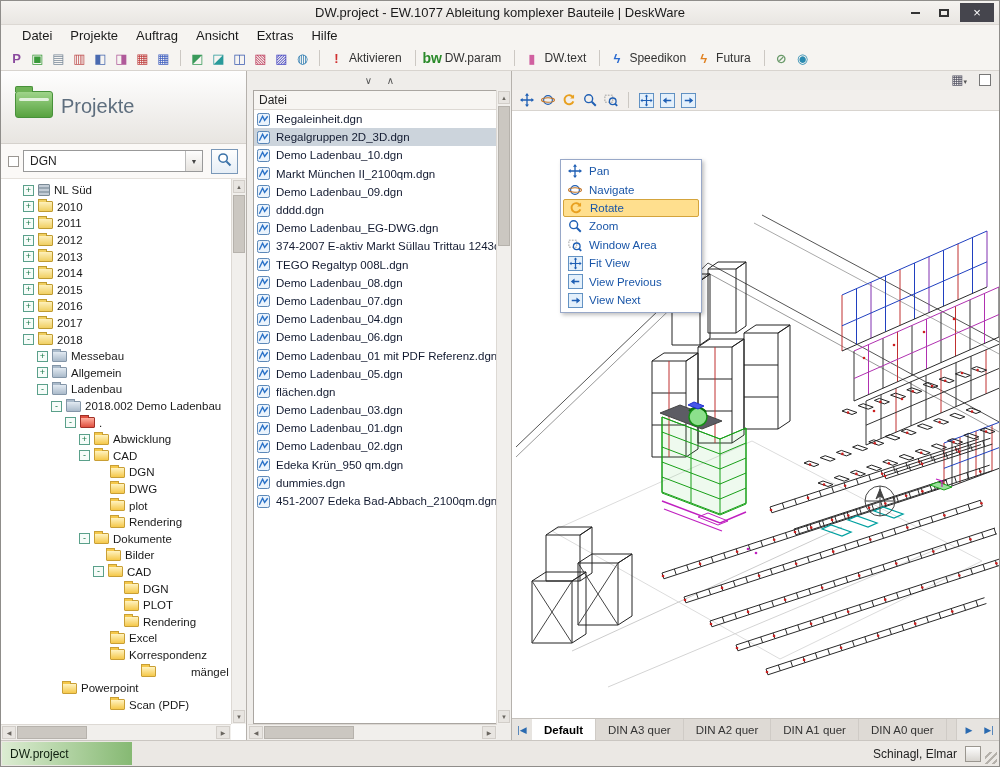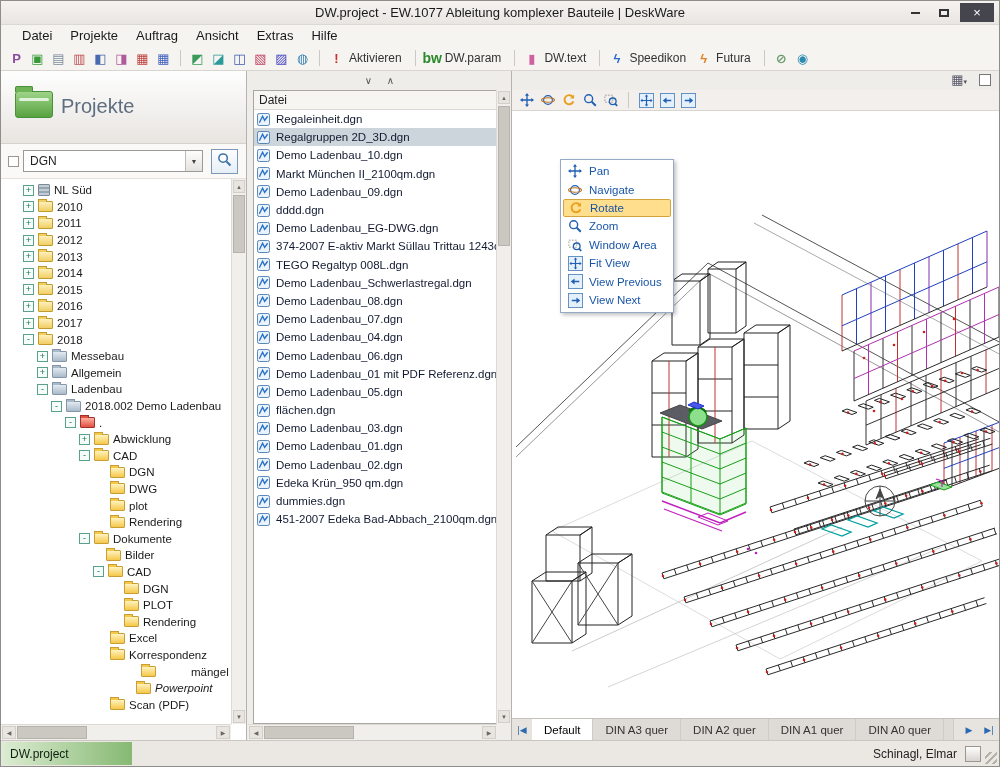--- a/index.html
+++ b/index.html
@@ -79,29 +79,29 @@
 .rp-topstrip{position:absolute;top:0;left:0;right:0;height:19px}
 .right-icons{position:absolute;right:8px;top:1px;display:flex;gap:12px;align-items:center;font-size:13px;color:#556}
 .right-icons small{font-size:7px;color:#555}
 .right-icons .sq{width:12px;height:12px;border:1px solid #777;background:#fff}
 .vp-toolbar{position:absolute;top:19px;left:0;right:0;height:21px;background:#f2efec;border-bottom:1px solid #d8d4cf;display:flex;align-items:center;padding-left:6px;gap:3px}
 .vp-icon{width:18px;height:18px;display:flex;align-items:center;justify-content:center;flex:none}
 .viewport{position:absolute;top:40px;left:0;right:0;bottom:22px;background:#fff;overflow:hidden}
 .viewport svg.scene{position:absolute;inset:0}
 
 
-.ctx-menu{position:absolute;left:48px;top:48px;width:114px;background:#fff;border:1px solid #98a8c8;box-shadow:2px 2px 4px rgba(0,0,0,.25);padding:2px;z-index:10}
+.ctx-menu{position:absolute;left:48px;top:48px;width:142px;background:#fff;border:1px solid #98a8c8;box-shadow:2px 2px 4px rgba(0,0,0,.25);padding:2px;z-index:10}
 .ctx-item{height:18.6px;display:flex;align-items:center;gap:6px;padding:0 4px;font-size:11.5px;color:#1a56a8;white-space:nowrap}
 .ctx-item.hl{background:#ffdf8e;border:1px solid #d4a43c;border-radius:2px;height:17.6px}
 .ctx-icon{width:16px;height:15px;flex:none;display:flex;align-items:center;justify-content:center}
 
 
 .tabbar{position:absolute;bottom:0;left:0;right:0;height:22px;background:#e7e4e0;border-top:1px solid #c5c1bc;display:flex;align-items:stretch}
 .tab{padding:0 12px;font-size:11.5px;color:#333;display:flex;align-items:center;border-right:1px solid #cfcbc6;background:#dedad5;white-space:nowrap}
-.tab.active{background:#fff;font-weight:normal;color:#000}
+.tab.active{background:#fff;font-weight:bold;color:#000}
 .tab.sliver{width:10px;padding:0}
 .tab-nav{width:20px;display:flex;align-items:center;justify-content:center;color:#2a6ab0;font-size:9px;flex:none}
 .tab-fill{flex:1}
 
 
 .statusbar{position:absolute;bottom:0;left:0;right:0;height:26px;background:#ebe8e4;border-top:1px solid #cac6c1}
 .status-left{position:absolute;left:1px;top:1px;bottom:1px;width:130px;background:linear-gradient(90deg,#dcecd2,#86b973);display:flex;align-items:center;padding-left:8px;font-size:12px;color:#102010}
 .status-user{position:absolute;right:42px;top:6px;font-size:12px;color:#222}
 .user-icon{position:absolute;right:18px;top:5px;width:16px;height:16px;background:linear-gradient(#fdfdfd,#d8d5d0);border:1px solid #9a968f}
 .grip{position:absolute;right:2px;bottom:2px;width:12px;height:12px;background:repeating-linear-gradient(135deg,transparent 0 3px,#b5b1ab 3px 5px)}
@@ -332,21 +332,21 @@
         <div class="tree-row" style="padding-left: 92px;">
           <span class="exp-spacer"></span>
           <span class="ticon folder"></span>
           <span class="tlabel">Korrespondenz</span>
         </div>
         <div class="tree-row" style="padding-left: 92px; gap: 31px;">
           <span class="exp-spacer"></span>
           <span class="ticon folder"></span>
           <span class="tlabel">mängel</span>
         </div>
-        <div class="tree-row" style="padding-left: 118px; font-style: italic;">
+        <div class="tree-row" style="padding-left: 44px;">
           <span class="exp-spacer"></span>
           <span class="ticon folder"></span>
           <span class="tlabel">Powerpoint</span>
         </div>
         <div class="tree-row" style="padding-left: 92px;">
           <span class="exp-spacer"></span>
           <span class="ticon folder"></span>
           <span class="tlabel">Scan (PDF)</span>
         </div>
       </div>
@@ -443,29 +443,20 @@
             <span class="fname">374-2007 E-aktiv Markt Süllau Trittau 1243qm.dg</span>
           </div>
           <div class="file-row">
             <span class="dgn-icon">
               <svg width="13" height="13" viewBox="0 0 14 14">
                 <rect x="0.5" y="0.5" width="13" height="13" rx="2" fill="#eaf3fc" stroke="#4a7ab0"></rect>
                 <path d="M2.5 10.5L6 3.5l2.2 4.5L11.5 3.5" fill="none" stroke="#2a72c8" stroke-width="1.5"></path>
               </svg>
             </span>
             <span class="fname">TEGO Regaltyp 008L.dgn</span>
-          </div>
-          <div class="file-row">
-            <span class="dgn-icon">
-              <svg width="13" height="13" viewBox="0 0 14 14">
-                <rect x="0.5" y="0.5" width="13" height="13" rx="2" fill="#eaf3fc" stroke="#4a7ab0"></rect>
-                <path d="M2.5 10.5L6 3.5l2.2 4.5L11.5 3.5" fill="none" stroke="#2a72c8" stroke-width="1.5"></path>
-              </svg>
-            </span>
-            <span class="fname">Demo Ladenbau_Schwerlastregal.dgn</span>
           </div>
           <div class="file-row">
             <span class="dgn-icon">
               <svg width="13" height="13" viewBox="0 0 14 14">
                 <rect x="0.5" y="0.5" width="13" height="13" rx="2" fill="#eaf3fc" stroke="#4a7ab0"></rect>
                 <path d="M2.5 10.5L6 3.5l2.2 4.5L11.5 3.5" fill="none" stroke="#2a72c8" stroke-width="1.5"></path>
               </svg>
             </span>
             <span class="fname">Demo Ladenbau_08.dgn</span>
           </div>

